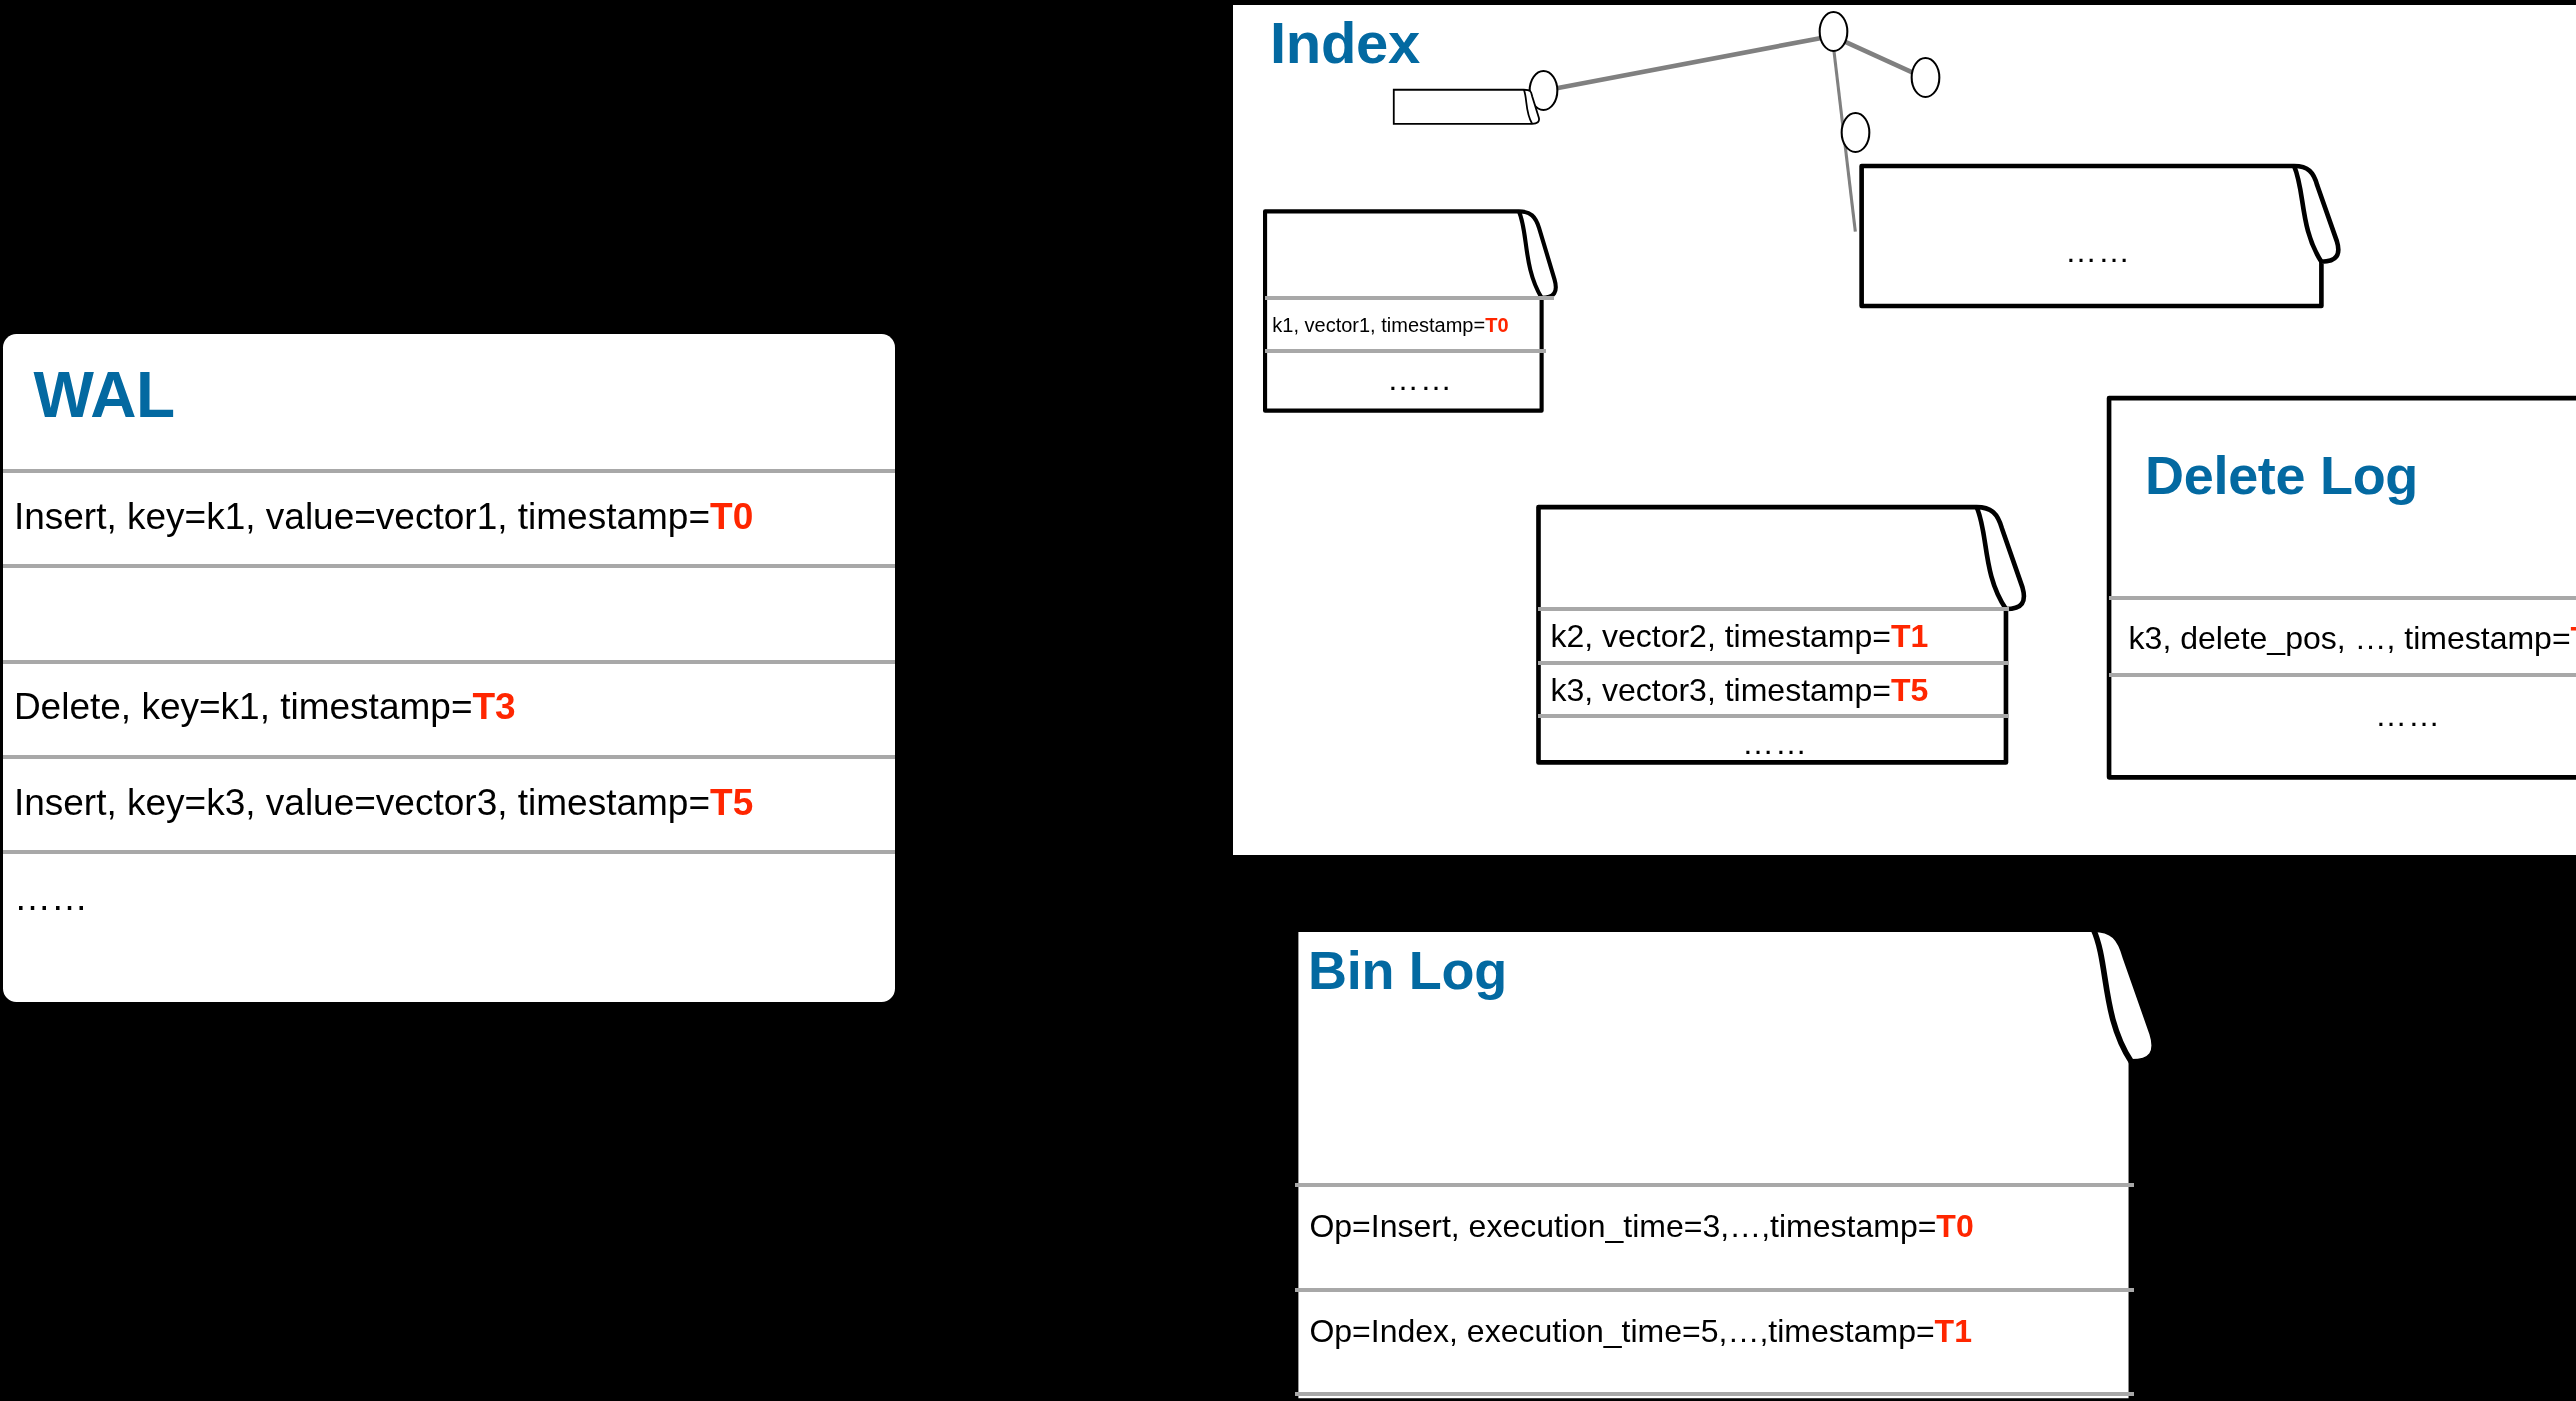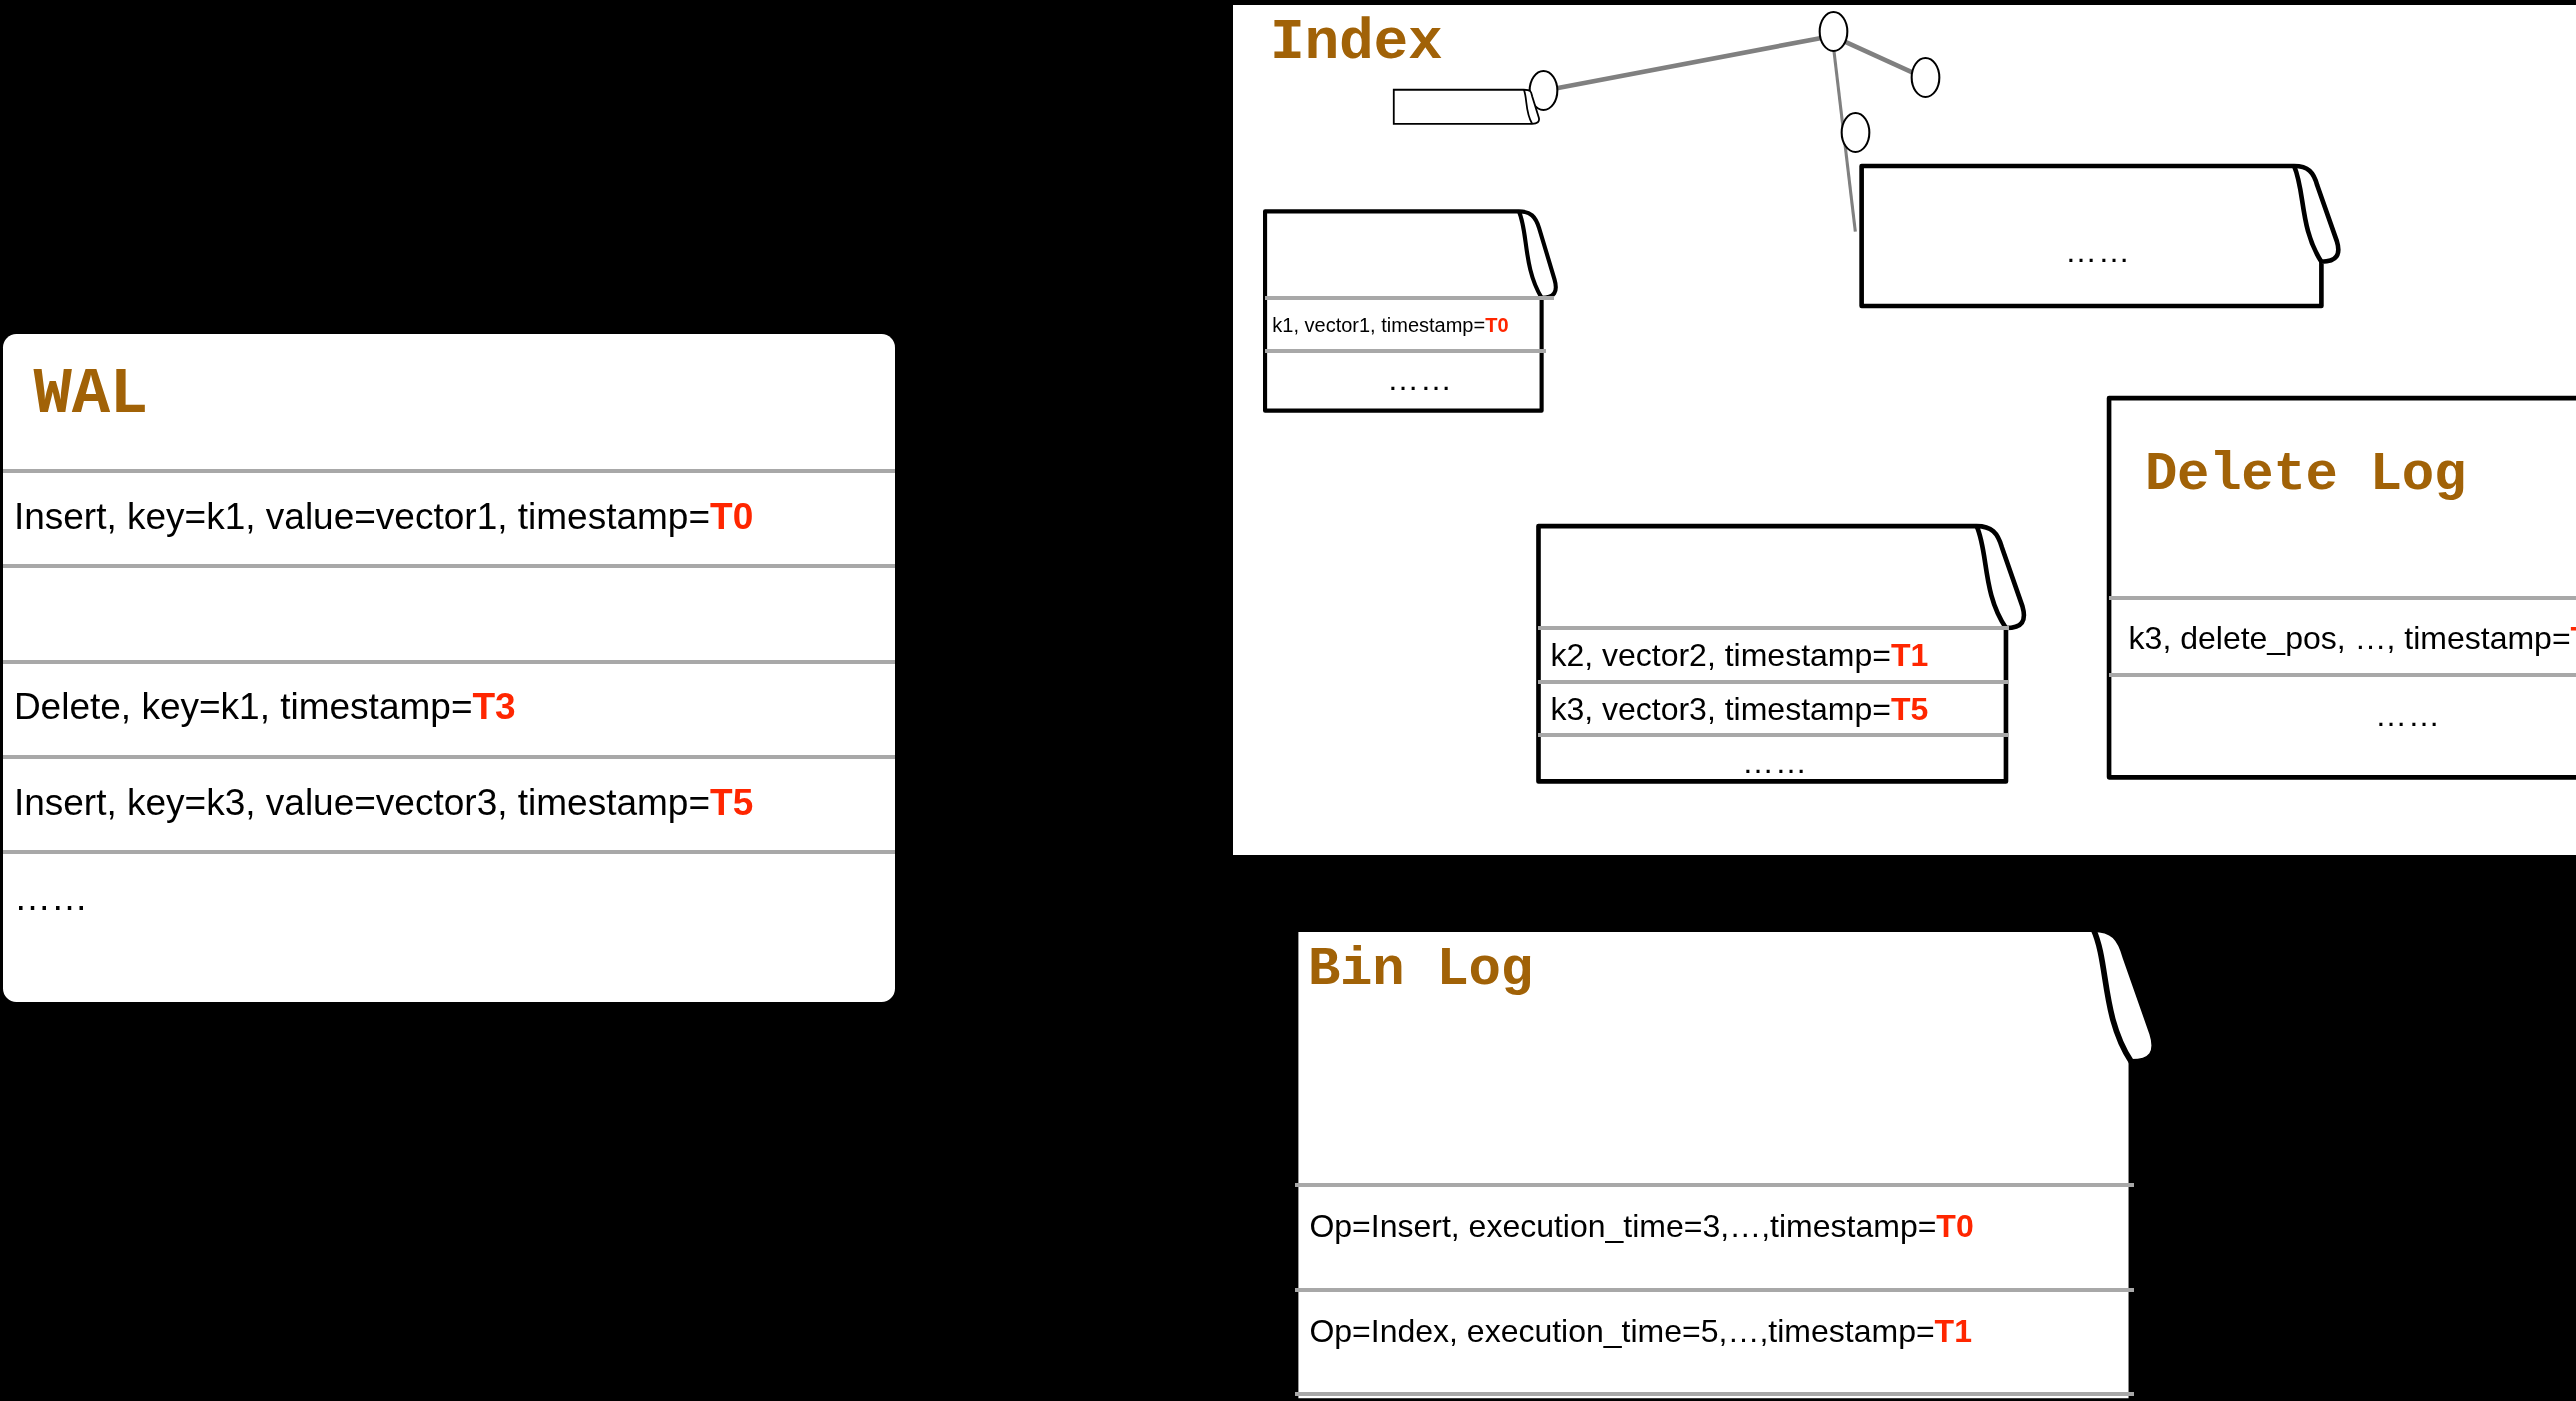--- a/index.html
+++ b/index.html
@@ -3,22 +3,22 @@
 <meta charset="utf-8">
 <style>
   html,body{margin:0;padding:0;background:#000;}
   body{
     width:2817px;height:1402px;position:relative;overflow:hidden;
     font-family:"Liberation Sans","DejaVu Sans",sans-serif;
     -webkit-font-smoothing:antialiased;
   }
   .panel{position:absolute;background:#fff;box-sizing:border-box;}
   .panel-title{
-    position:absolute;font-weight:bold;color:#a16207;white-space:nowrap;
-    font-stretch:condensed;letter-spacing:-0.3px;font-family:Liberation Mono, monospace;
+    position:absolute;font-weight:bold;color:#0369a1;white-space:nowrap;
+    font-stretch:condensed;letter-spacing:-0.3px;
   }
   
   .rule{position:absolute;background:#a8a8a8;height:4.1px;}
   .row-text{
     position:absolute;white-space:nowrap;color:#000;
     font-stretch:semi-condensed;
   }
   .ts{color:#ff2600;font-weight:bold;}
   .dots{position:absolute;white-space:nowrap;color:#000;letter-spacing:1px;}
 
@@ -109,21 +109,21 @@
 </div>
 
 <div class="note" style="left:1859px;top:164px;width:500px;height:144px;">
   <svg width="500" height="144" viewBox="0 0 970 280">
     <path d="M4 4 H 845 C 872 4 883 16 890 42 L 928 150 C 936 176 928 190 898 190 V 276 H 4 Z" fill="#ffffff" stroke="#000000" stroke-width="9" stroke-linejoin="round"></path>
     <path d="M845 4 C 866 52 856 126 898 190" fill="none" stroke="#000000" stroke-width="9"></path>
   </svg>
   <div class="dots" style="left:206px;top:67px;font-size:32px;line-height:40px;">……</div>
 </div>
 
-<div class="note" style="left:1536px;top:524px;width:526px;height:260px;">
+<div class="note" style="left:1536px;top:505px;width:526px;height:260px;">
   <svg width="526" height="260" viewBox="0 0 1020 505">
     <path d="M4 4 H 855 C 884 4 896 17 904 45 L 944 160 C 952 188 944 202 912 202 V 500 H 4 Z" fill="#ffffff" stroke="#000000" stroke-width="9" stroke-linejoin="round"></path>
     <path d="M855 4 C 878 56 866 134 912 202" fill="none" stroke="#000000" stroke-width="9"></path>
   </svg>
   <div class="rule" style="left:2.1px;top:102px;width:471px;"></div>
   <div class="rule" style="left:2.1px;top:156px;width:471px;"></div>
   <div class="rule" style="left:2.1px;top:209px;width:471px;"></div>
   <div class="row-text" style="left:14.4px;top:111px;font-size:32px;line-height:40px;">
     <span>k2, vector2, timestamp=</span><span class="ts">T1</span>
   </div>

